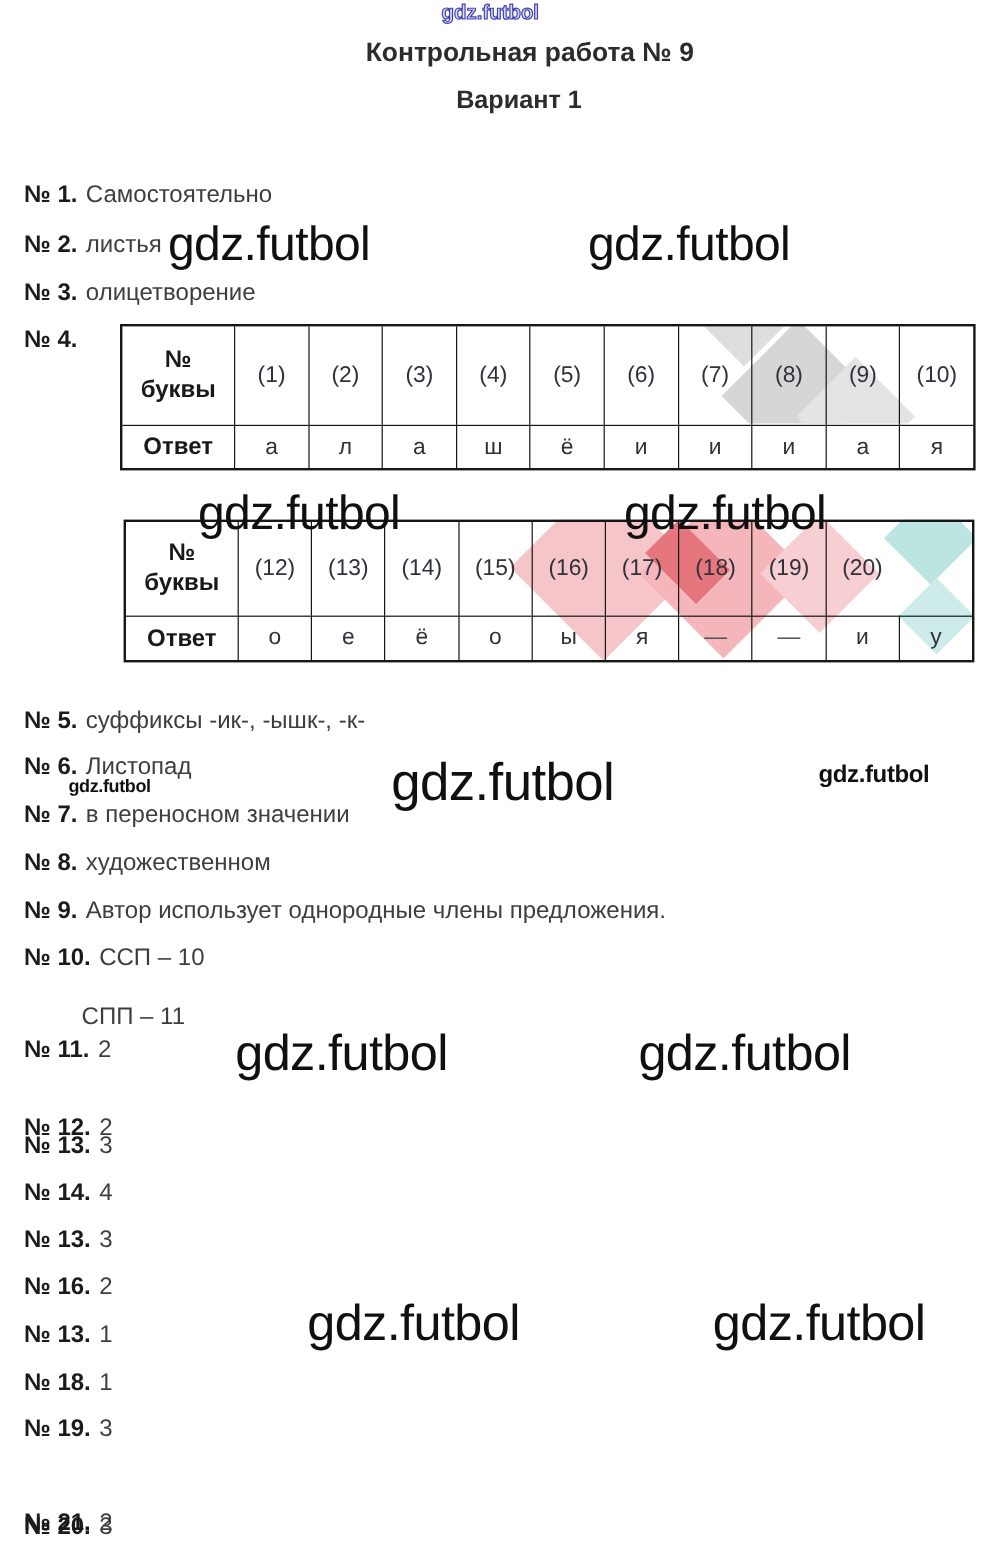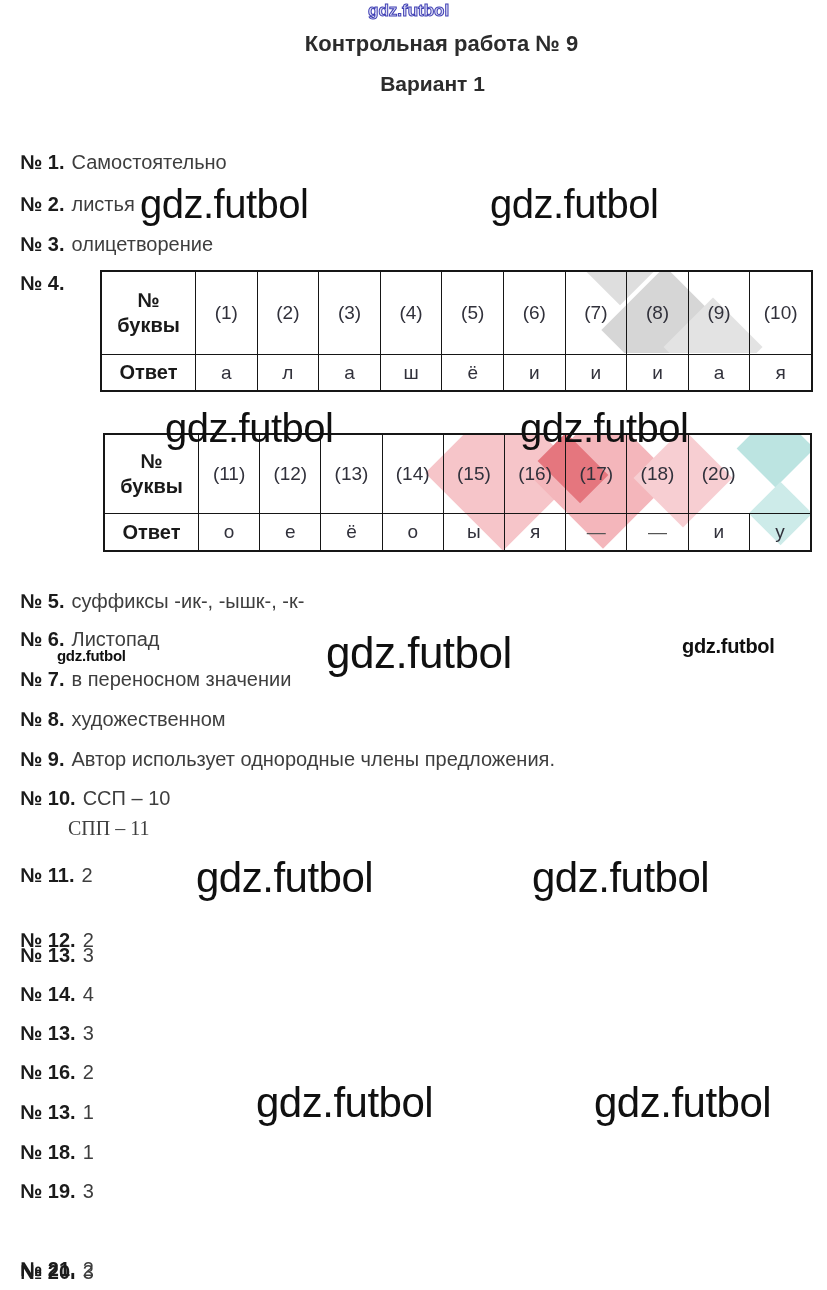--- a/index.html
+++ b/index.html
@@ -106,28 +106,28 @@
       <div class="cell">я</div>
     </div>
   </div>
 
   <div class="tbl" style="left:103px;top:433px;width:709px;">
     <div class="trow head" style="height:78px;">
       <div class="cell lbl">
         <span>№</span>
         <span>буквы</span>
       </div>
-      <div class="cell">(11)</div>
       <div class="cell">(12)</div>
       <div class="cell">(13)</div>
       <div class="cell">(14)</div>
       <div class="cell">(15)</div>
       <div class="cell">(16)</div>
       <div class="cell">(17)</div>
       <div class="cell">(18)</div>
+      <div class="cell">(19)</div>
       <div class="cell">(20)</div>
     </div>
     <div class="trow ans" style="height:37px;">
       <div class="cell lbl">Ответ</div>
       <div class="cell">о</div>
       <div class="cell">е</div>
       <div class="cell">ё</div>
       <div class="cell">о</div>
       <div class="cell">ы</div>
       <div class="cell">я</div>
@@ -141,21 +141,21 @@
   <div class="item" style="top:151px;"><span class="no">№ 1.</span><span>Самостоятельно</span></div>
   <div class="item" style="top:193px;"><span class="no">№ 2.</span><span>листья</span></div>
   <div class="item" style="top:233px;"><span class="no">№ 3.</span><span>олицетворение</span></div>
   <div class="item" style="top:272px;"><span class="no">№ 4.</span><span></span></div>
   <div class="item" style="top:590px;"><span class="no">№ 5.</span><span>суффиксы -ик-, -ышк-, -к-</span></div>
   <div class="item" style="top:628px;"><span class="no">№ 6.</span><span>Листопад</span></div>
   <div class="item" style="top:668px;"><span class="no">№ 7.</span><span>в переносном значении</span></div>
   <div class="item" style="top:708px;"><span class="no">№ 8.</span><span>художественном</span></div>
   <div class="item" style="top:748px;"><span class="no">№ 9.</span><span>Автор использует однородные члены предложения.</span></div>
   <div class="item" style="top:787px;"><span class="no">№ 10.</span><span>ССП – 10</span></div>
-  <div class="item indent" style="top:817px;font-family:Liberation Serif, serif;"><span>СПП – 11</span></div>
+  <div class="item indent" style="top:836px;"><span>СПП – 11</span></div>
   <div class="item" style="top:864px;"><span class="no">№ 11.</span><span>2</span></div>
   <div class="item" style="top:929px;text-align:center;"><span class="no">№ 12.</span><span>2</span></div>
   <div class="item" style="top:944px;"><span class="no">№ 13.</span><span>3</span></div>
   <div class="item" style="top:983px;"><span class="no">№ 14.</span><span>4</span></div>
   <div class="item" style="top:1022px;"><span class="no">№ 13.</span><span>3</span></div>
   <div class="item" style="top:1061px;"><span class="no">№ 16.</span><span>2</span></div>
   <div class="item" style="top:1101px;"><span class="no">№ 13.</span><span>1</span></div>
   <div class="item" style="top:1141px;"><span class="no">№ 18.</span><span>1</span></div>
   <div class="item" style="top:1180px;"><span class="no">№ 19.</span><span>3</span></div>
   <div class="item" style="top:1261px;"><span class="no">№ 20.</span><span>3</span></div>

